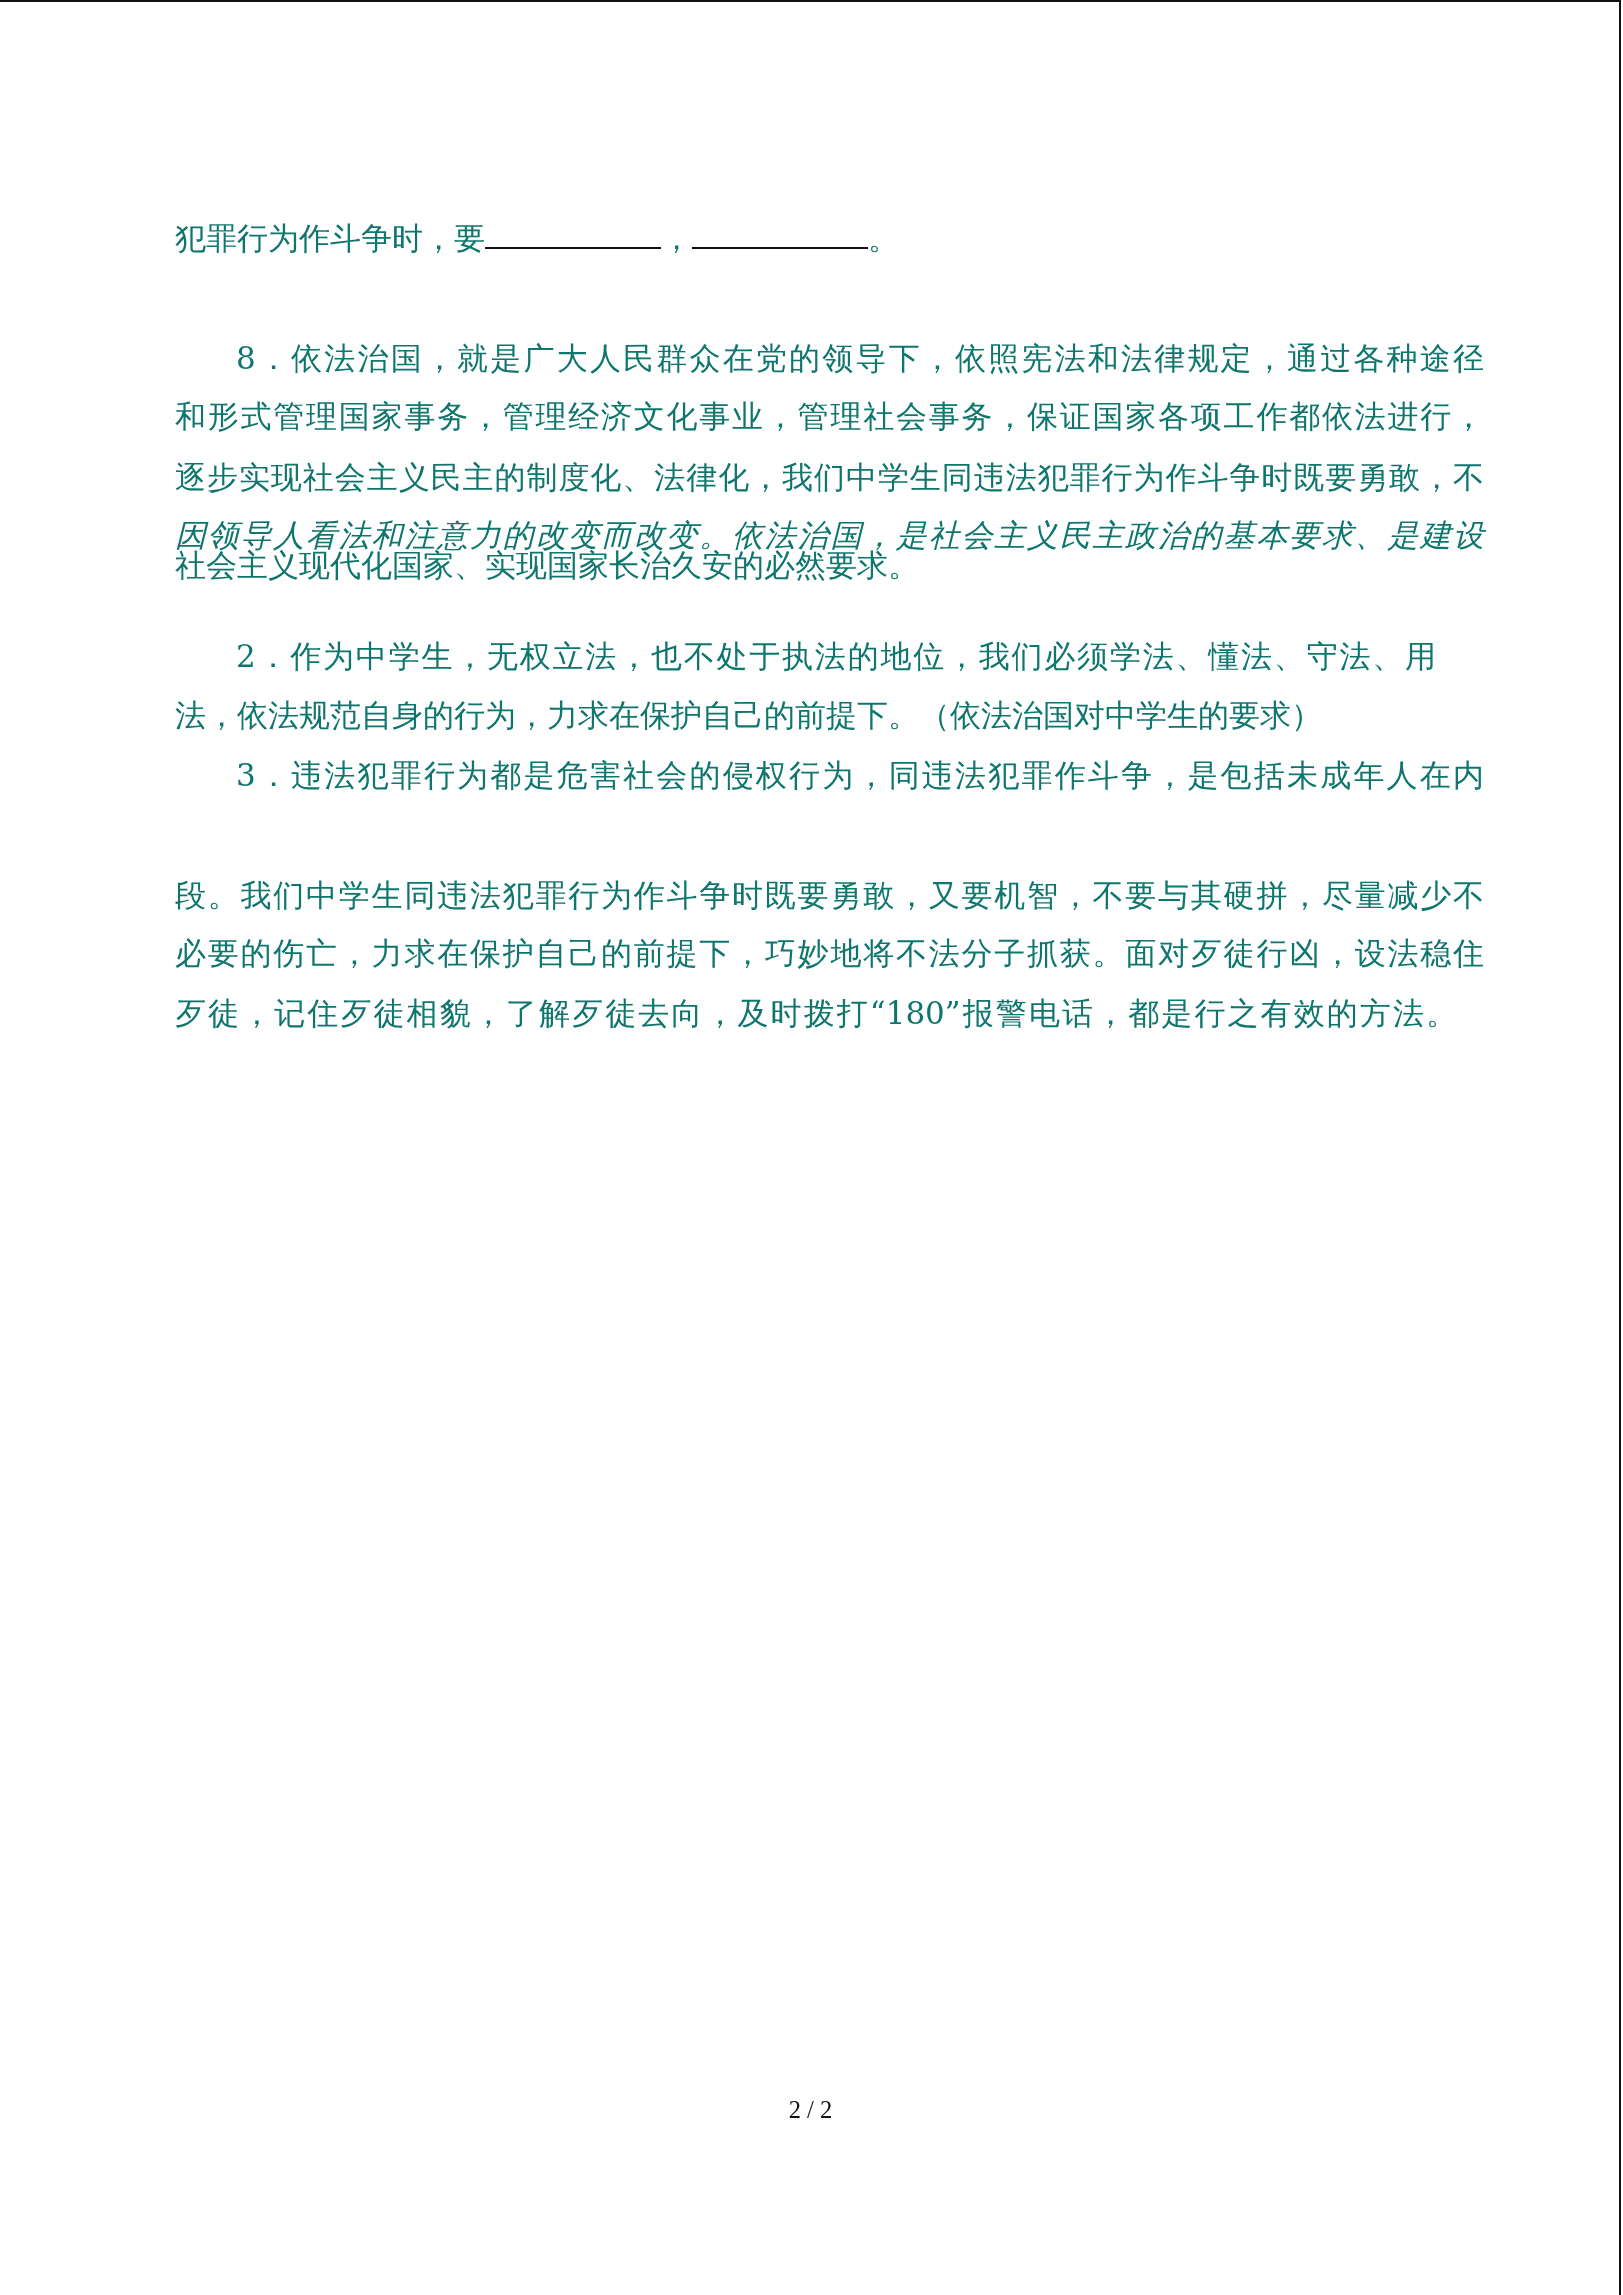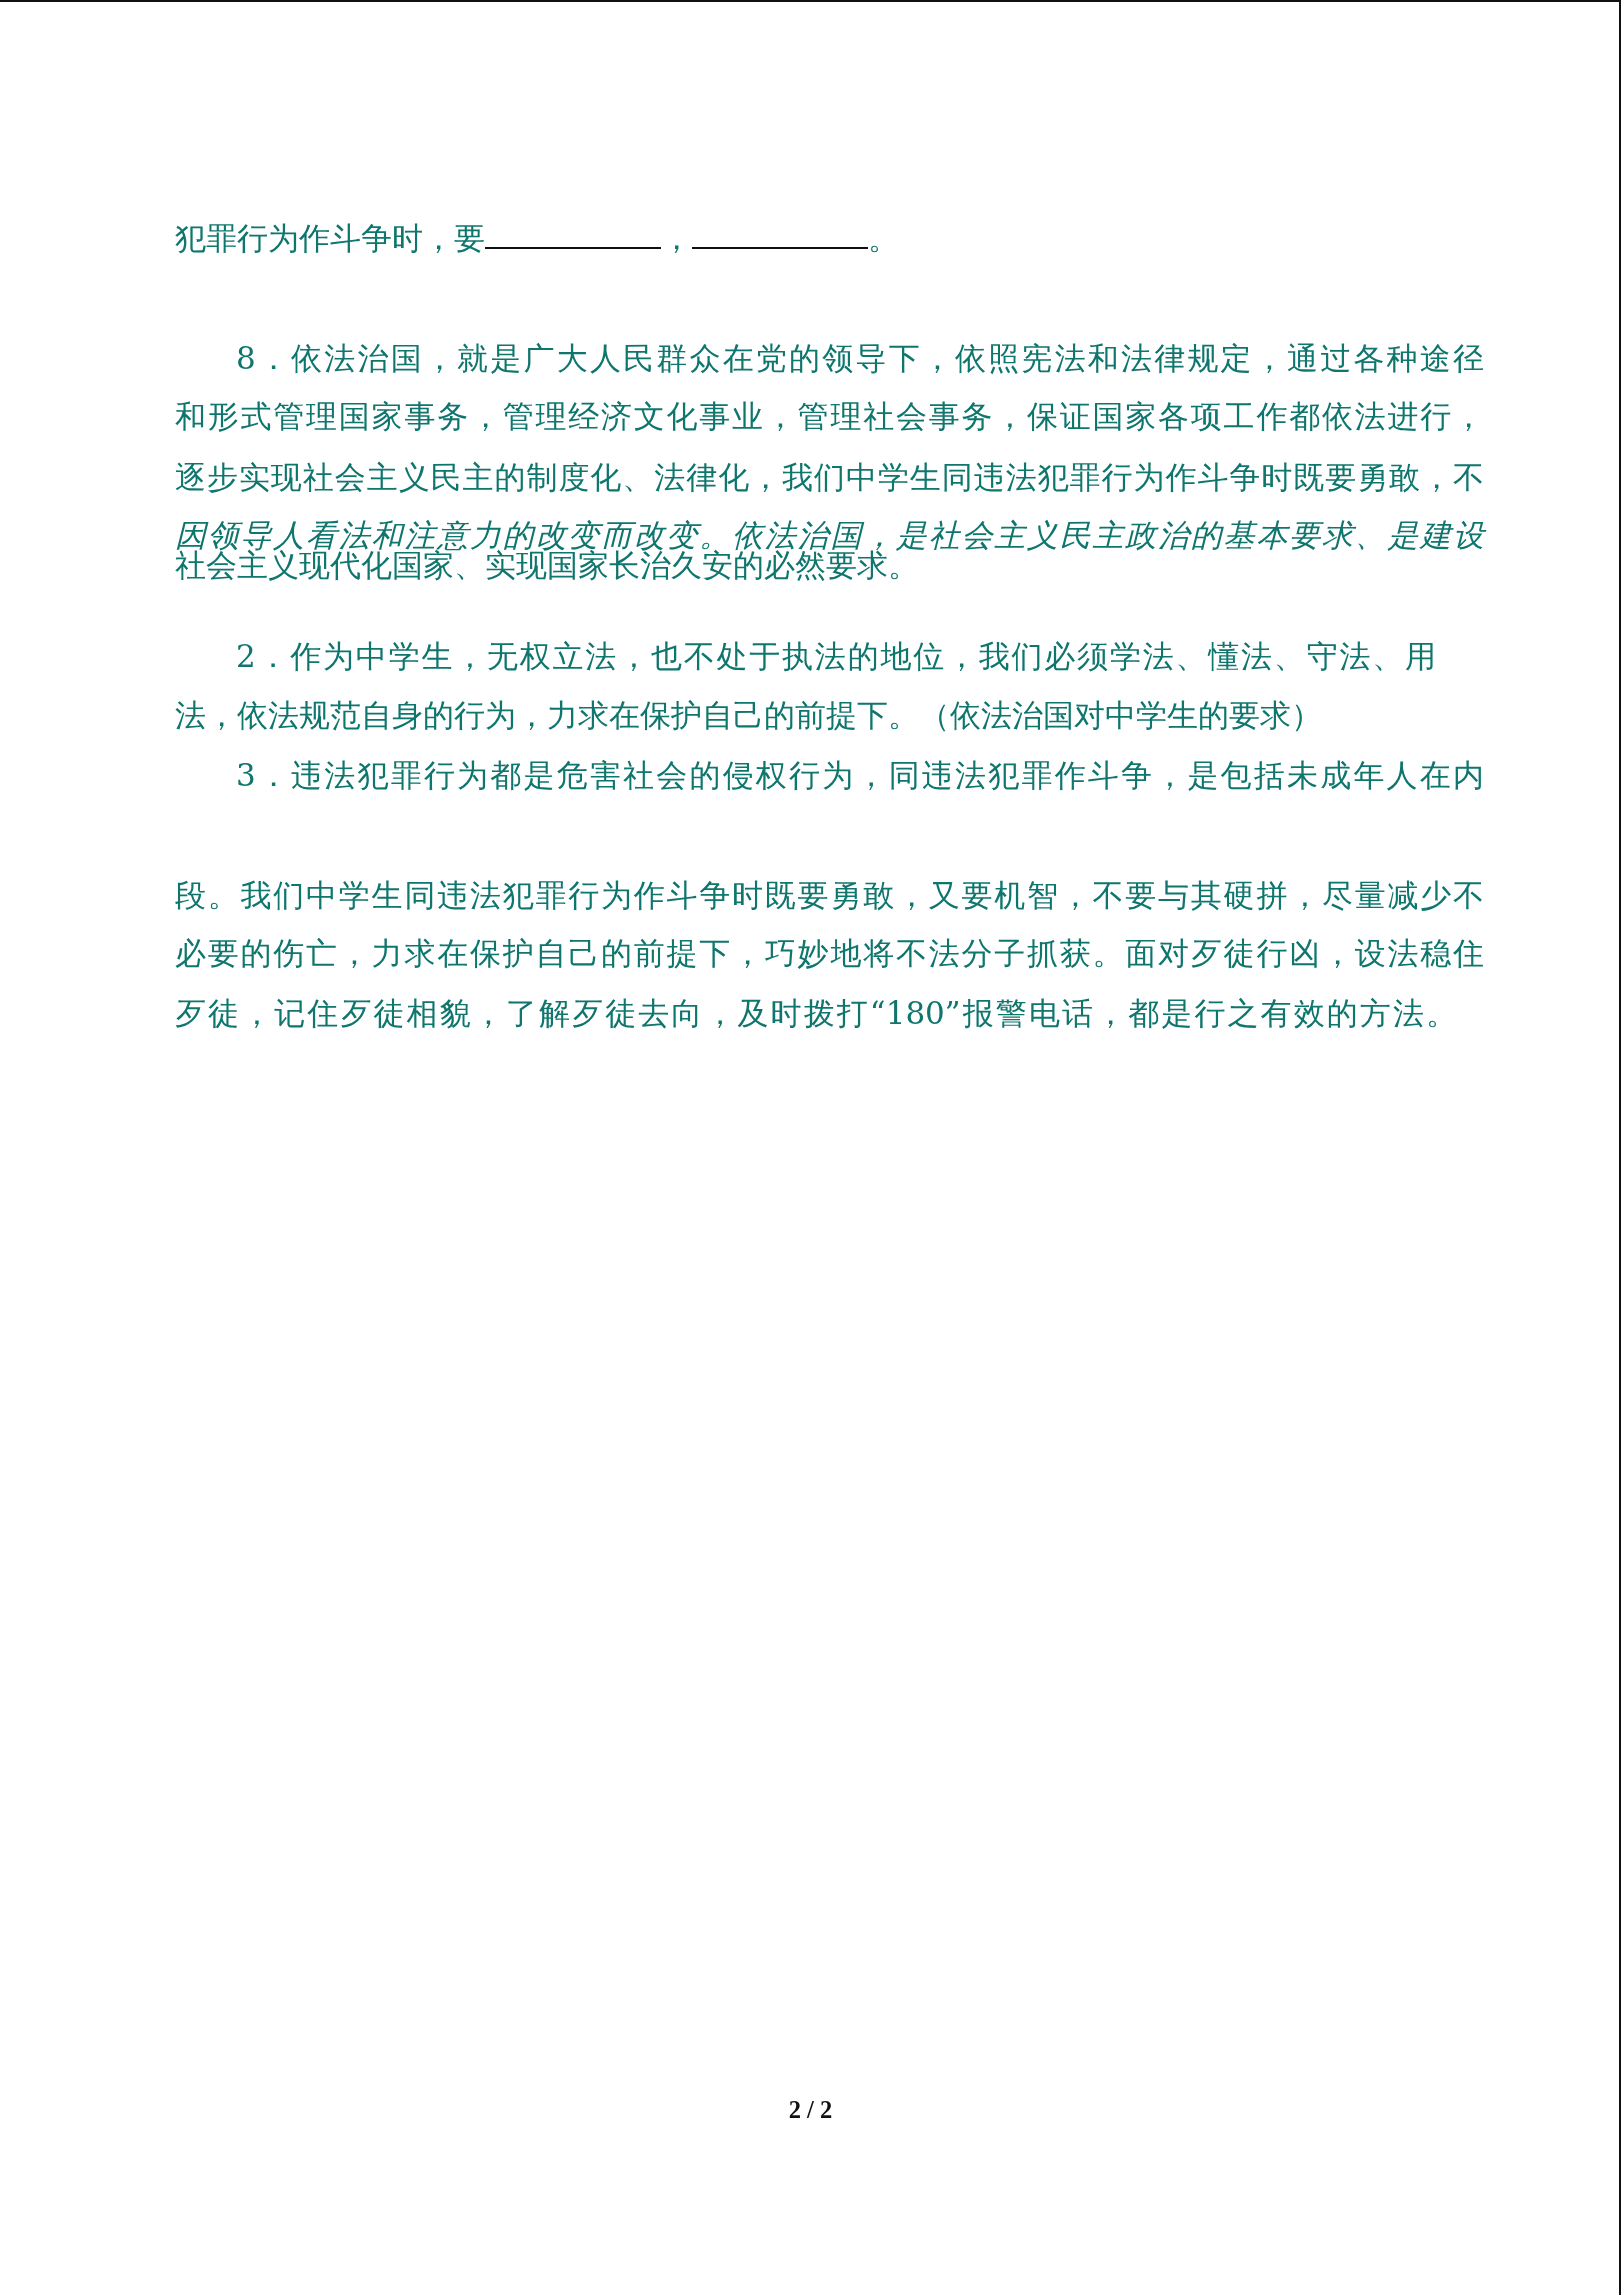--- a/index.html
+++ b/index.html
@@ -16,21 +16,21 @@
     white-space: nowrap; text-align: justify; text-align-last: justify; margin-left: 26px;
   }
   .line.noj { text-align-last: left; }
   .indent { left: 210px; width: 1248px; }
   .blank {
     display: inline-block; width: 176px; border-bottom: 2px solid #111;
     height: 30px; vertical-align: baseline;
   }
   .pagenum {
     position: absolute; left: 0; width: 1621px; top: 2094px; text-align: center;
-    font-family: "Liberation Serif", "DejaVu Serif", serif; font-weight: bold;
+    font-family: "Liberation Serif", "DejaVu Serif", serif; font-weight: normal;
     font-size: 24.5px; color: #111;
   }
 </style>
 </head>
 <body>
 
 <div class="page">
 
   <div class="line noj" style="top:215px;">
     <span>犯罪行为作斗争时，要</span><span class="blank"></span><span>，</span><span class="blank"></span><span>。</span>

